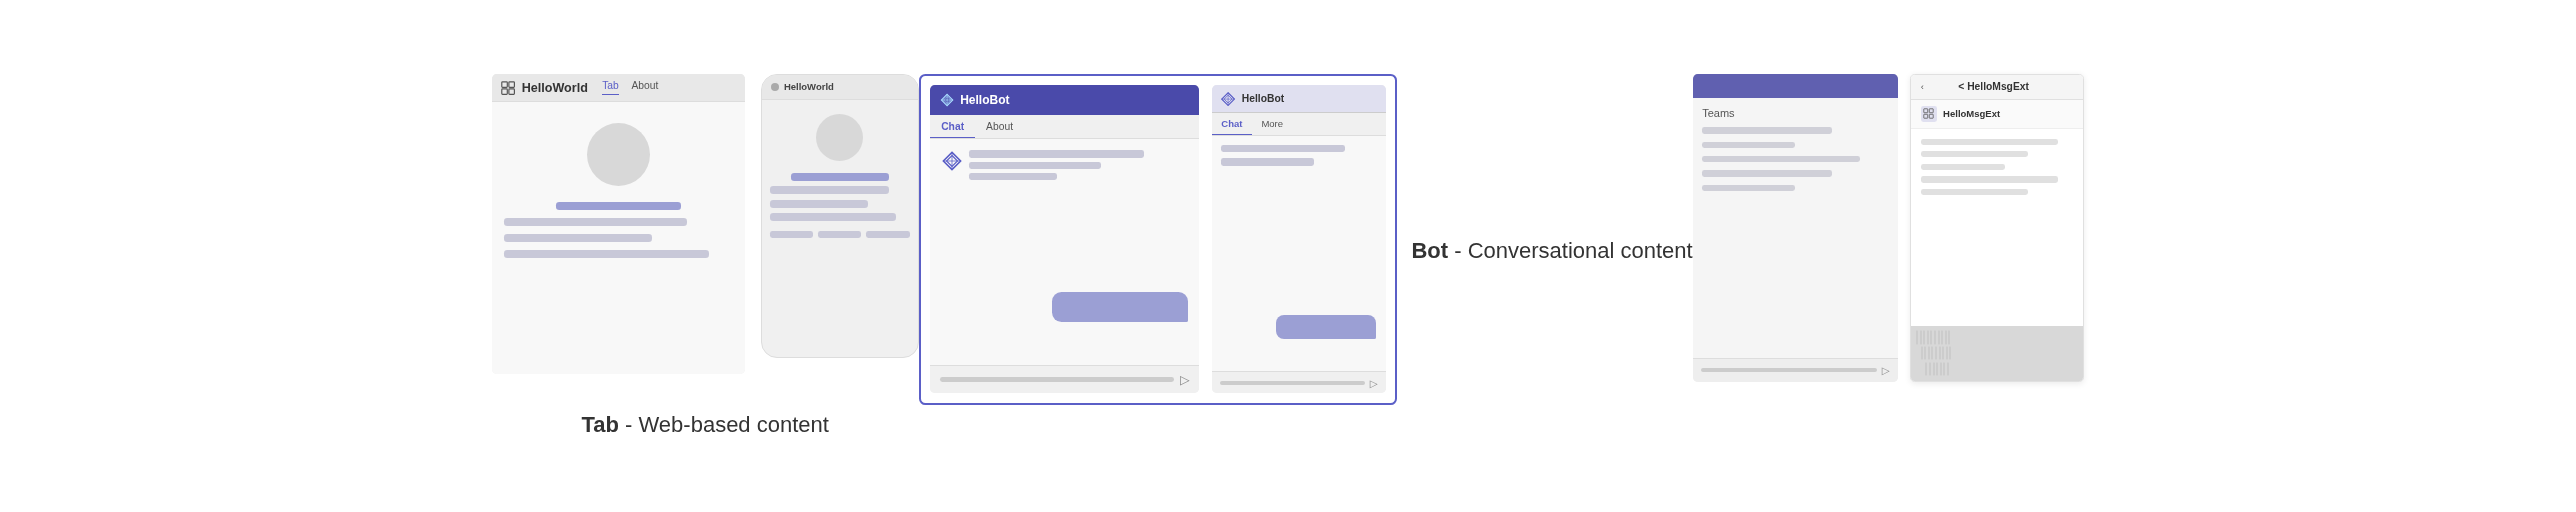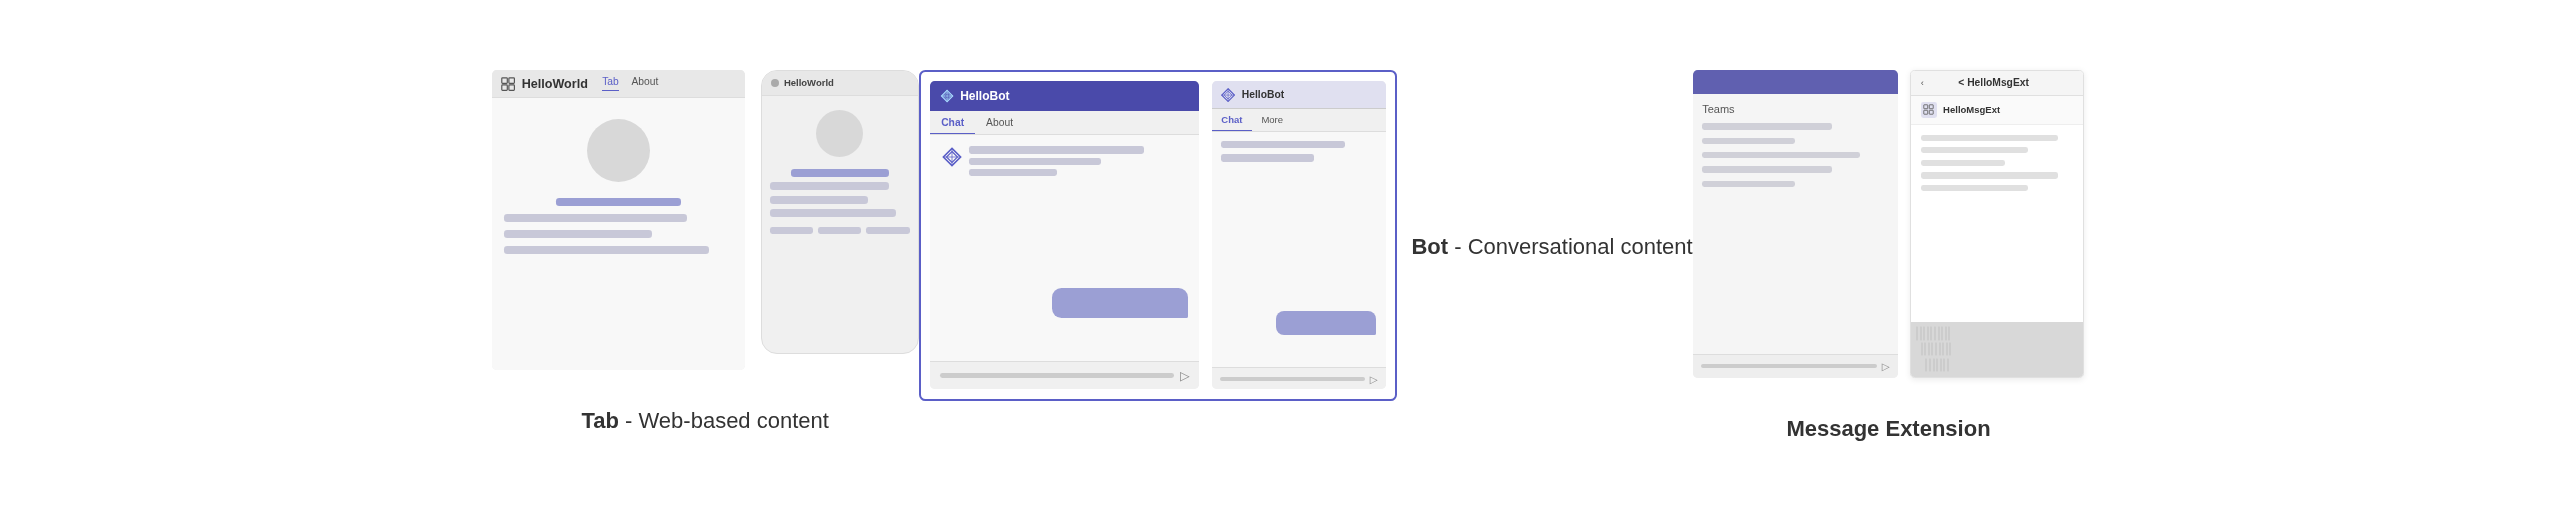--- a/index.html
+++ b/index.html
@@ -683,19 +683,16 @@
             <div class="key"></div>
             <div class="key"></div>
             <div class="key"></div>
             <div class="key"></div>
             <div class="key"></div>
           </div>
         </div>
       </div>
     </div>
 
-    <div class="card-label">
-      <strong>Message Extension</strong><span></span>
-    </div>
   </div>
 
 </div>
 
 
 </body></html>

